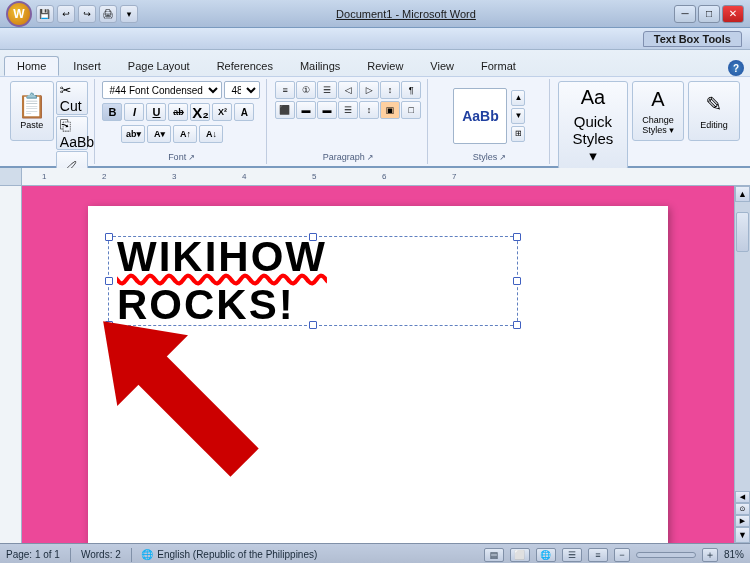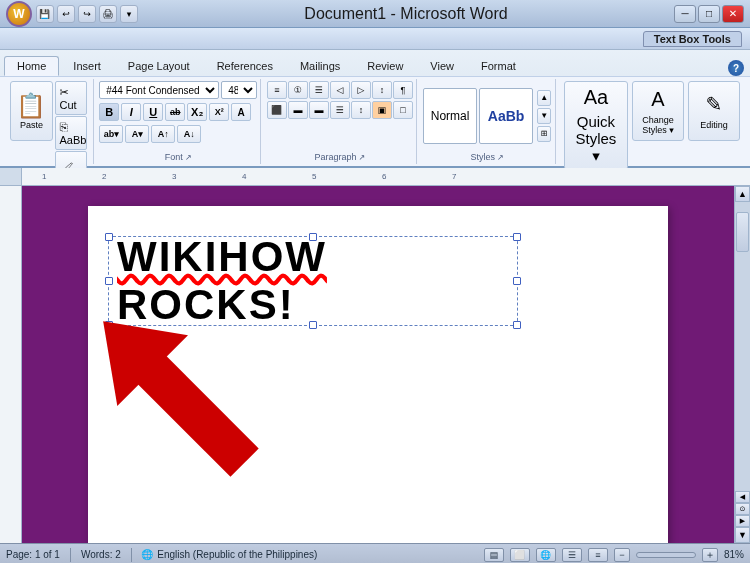--- a/index.html
+++ b/index.html
@@ -22,21 +22,21 @@
       border: 2px solid #8060a0;
       display: flex; align-items: center; justify-content: center;
       cursor: pointer; font-size: 12px; color: #fff; font-weight: bold;
     }
     #title-bar .quick-tools { display: flex; align-items: center; gap: 3px; }
     #title-bar .qtool {
       width: 18px; height: 18px; background: linear-gradient(to bottom, #e8eef8, #c8d4e8);
       border: 1px solid #a0b0c8; border-radius: 3px;
       display: flex; align-items: center; justify-content: center; font-size: 9px; cursor: pointer;
     }
-    #title-bar .title-text { font-size: 16px; color: #1a1a1a; font-weight: normal; }
+    #title-bar .title-text { font-size: 11px; color: #1a1a1a; font-weight: normal; text-decoration: underline; }
     #title-bar .win-controls { display: flex; gap: 2px; }
     #title-bar .win-btn {
       width: 22px; height: 18px; border-radius: 3px; border: 1px solid #8090a8;
       display: flex; align-items: center; justify-content: center; font-size: 10px; cursor: pointer;
       background: linear-gradient(to bottom, #dce8f8, #bccce0);
     }
     #title-bar .win-btn.close { background: linear-gradient(to bottom, #f04040, #c02020); color: white; }
 
     
     #textbox-tools-bar {
@@ -117,21 +117,21 @@
       background: linear-gradient(to bottom, #f8fafe, #e0e8f4);
       border: 1px solid #b0c4dc; border-radius: 3px; padding: 4px 6px;
       cursor: pointer; min-height: 60px; justify-content: center;
     }
     .clip-paste-icon { font-size: 24px; }
     .clip-paste-label { font-size: 9px; }
     .clip-small-btns { display: flex; flex-direction: column; gap: 1px; }
     .clip-small-btn {
       width: 32px; height: 18px; background: linear-gradient(to bottom, #f8fafe, #e0e8f4);
       border: 1px solid #b0c4dc; border-radius: 2px;
-      display: flex; align-items: center; gap: 3px; padding: 16px 3px; cursor: pointer; font-size: 11px;
+      display: flex; align-items: center; gap: 3px; padding: 16px 3px; cursor: pointer; font-size: 14px;
     }
 
     
     .font-row { display: flex; gap: 2px; margin-bottom: 2px; }
     .font-select {
       height: 18px; font-size: 10px; border: 1px solid #a0b4cc;
       background: white; border-radius: 2px; padding: 0 2px; cursor: pointer;
     }
     .font-size-select { width: 36px; }
     .font-name-select { width: 120px; }
@@ -202,21 +202,21 @@
     #left-ruler {
       width: 22px; background: #f0f4f8;
       border-right: 1px solid #a0b4cc;
       position: relative;
     }
 
     
     #doc-area {
       flex: 1;
       overflow: hidden;
-      background: #701a75;
+      background: #ec4899;
       display: flex;
       justify-content: center;
       padding: 20px 10px;
       position: relative;
     }
 
     #page {
       width: 580px;
       min-height: 340px;
       background: white;
@@ -404,26 +404,26 @@
           </select>
           <select class="font-select font-size-select">
             <option>48</option>
           </select>
         </div>
         <div class="font-row" style="flex-wrap:wrap; gap:2px;">
           <div class="font-btn bold-active" style="font-weight:bold;">B</div>
           <div class="font-btn" style="font-style:italic;">I</div>
           <div class="font-btn" style="text-decoration:underline;">U</div>
           <div class="font-btn" style="text-decoration:line-through; font-size:9px;">ab</div>
-          <div class="font-btn" style="font-size:11px;">X₂</div>
+          <div class="font-btn" style="font-size:15px;">X₂</div>
           <div class="font-btn" style="font-size:9px;">X²</div>
           <div class="font-btn" style="font-size:10px;">A</div>
         </div>
         <div class="font-row" style="gap:2px;">
-          <div class="font-btn" style="font-size:9px; width:24px;">ab▾</div>
+          <div class="font-btn" style="font-size:9px; width:24px;margin-left:19px;">ab▾</div>
           <div class="font-btn" style="font-size:9px; width:24px;">A▾</div>
           <div class="font-btn" style="font-size:9px; width:24px;">A↑</div>
           <div class="font-btn" style="font-size:9px; width:24px;">A↓</div>
         </div>
       </div>
       <div class="group-label">
         <span>Font</span>
         <span class="group-label-arrow">↗</span>
       </div>
     </div>
@@ -450,21 +450,20 @@
         </div>
       </div>
       <div class="group-label">
         <span>Paragraph</span>
         <span class="group-label-arrow">↗</span>
       </div>
     </div>
 
     <div class="ribbon-group" style="min-width:120px;">
       <div class="group-content" style="align-items:center;">
-        <div class="style-item normal">Normal</div>
         <div class="style-item h1">AaBb</div>
         <div class="style-scroll">
           <div class="style-scroll-btn">▲</div>
           <div class="style-scroll-btn">▼</div>
           <div class="style-scroll-btn">⊞</div>
         </div>
       </div>
       <div class="group-label">
         <span>Styles</span>
         <span class="group-label-arrow">↗</span>

